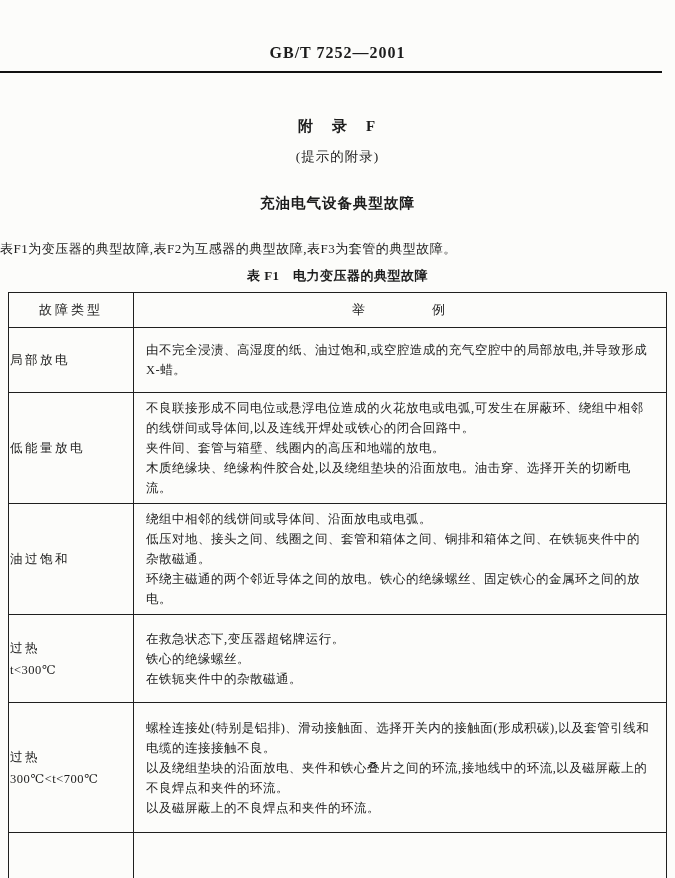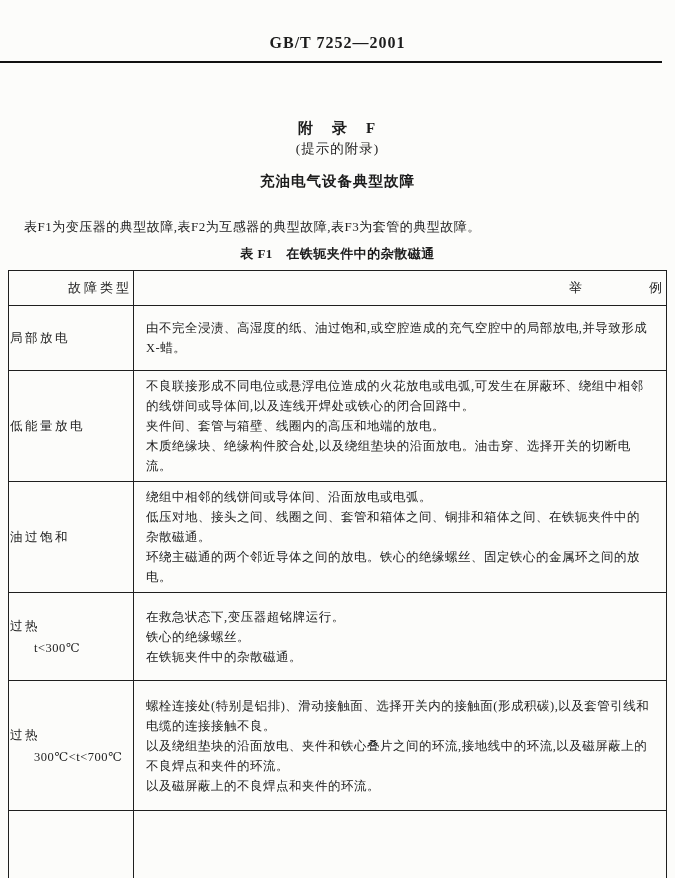--- a/index.html
+++ b/index.html
@@ -15,51 +15,51 @@
     width:675px;height:878px;
     background:#fcfcfa;
     overflow:hidden;
   }
   .doc-number{
     padding-top:34px;
     text-align:center;
     font-weight:bold;
     font-size:16px;
     letter-spacing:1px;
+    margin-top:10px;
   }
   .header-rule{
     margin-top:9px;
     margin-left:0;
     width:662px;
     height:0;
     border-top:2px solid #111;
   }
   .appendix-title{
-    margin:56px 0 0 0;
+    margin:44px 0 0 0;
     text-align:center;
     font-size:15px;
     font-weight:bold;
     letter-spacing:2px;
   }
   .appendix-subtitle{
-    margin-top:2px;
+    margin-top:12px;
     text-align:center;
     font-size:13.5px;
     letter-spacing:1px;
   }
   .appendix-heading{
-    margin:14px 0 0 0;
+    margin:28px 0 0 0;
     text-align:center;
     font-size:14.5px;
     font-weight:bold;
     letter-spacing:1px;
   }
   .intro{
     margin:27px 0 0 0;
-    padding-left:24px;
     font-size:13px;
     letter-spacing:0.5px;
   }
   .table-caption{
     margin-top:9px;
     text-align:center;
     font-size:13px;
     font-weight:bold;
     letter-spacing:0.5px;
   }
@@ -73,32 +73,31 @@
   table.fault-table th,
   table.fault-table td{
     border:1.4px solid #1f1f1f;
     vertical-align:middle;
   }
   table.fault-table th{
     height:32px;
     font-weight:normal;
     font-size:13px;
     letter-spacing:3px;
-    text-align:right;
+    text-align:center;
   }
   col.type-col{width:125px;}
   td.type-cell{
     text-align:left;
     letter-spacing:2.5px;
     line-height:22px;
   }
   td.type-cell .type-sub{
     letter-spacing:0.5px;
     font-size:12.5px;
-    padding-left:24px;
   }
   td.example-cell{
     padding:5px 14px 5px 12px;
     letter-spacing:0.5px;
   }
   td.example-cell p{
     margin:0;
     line-height:20px;
   }
   
@@ -119,21 +118,21 @@
   <div class="header-rule"></div>
 
   <h1 class="appendix-title">附　录　F</h1>
 
   <div class="appendix-subtitle">(提示的附录)</div>
 
   <h2 class="appendix-heading">充油电气设备典型故障</h2>
 
   <p class="intro">表F1为变压器的典型故障,表F2为互感器的典型故障,表F3为套管的典型故障。</p>
 
-  <div class="table-caption">表 F1　在铁轭夹件中的杂散磁通</div>
+  <div class="table-caption">表 F1　电力变压器的典型故障</div>
 
   <table class="fault-table">
     <colgroup>
       <col class="type-col">
       <col class="example-col">
     </colgroup>
     <thead>
       <tr>
         <th>故障类型</th>
         <th>举　　　　例</th>

